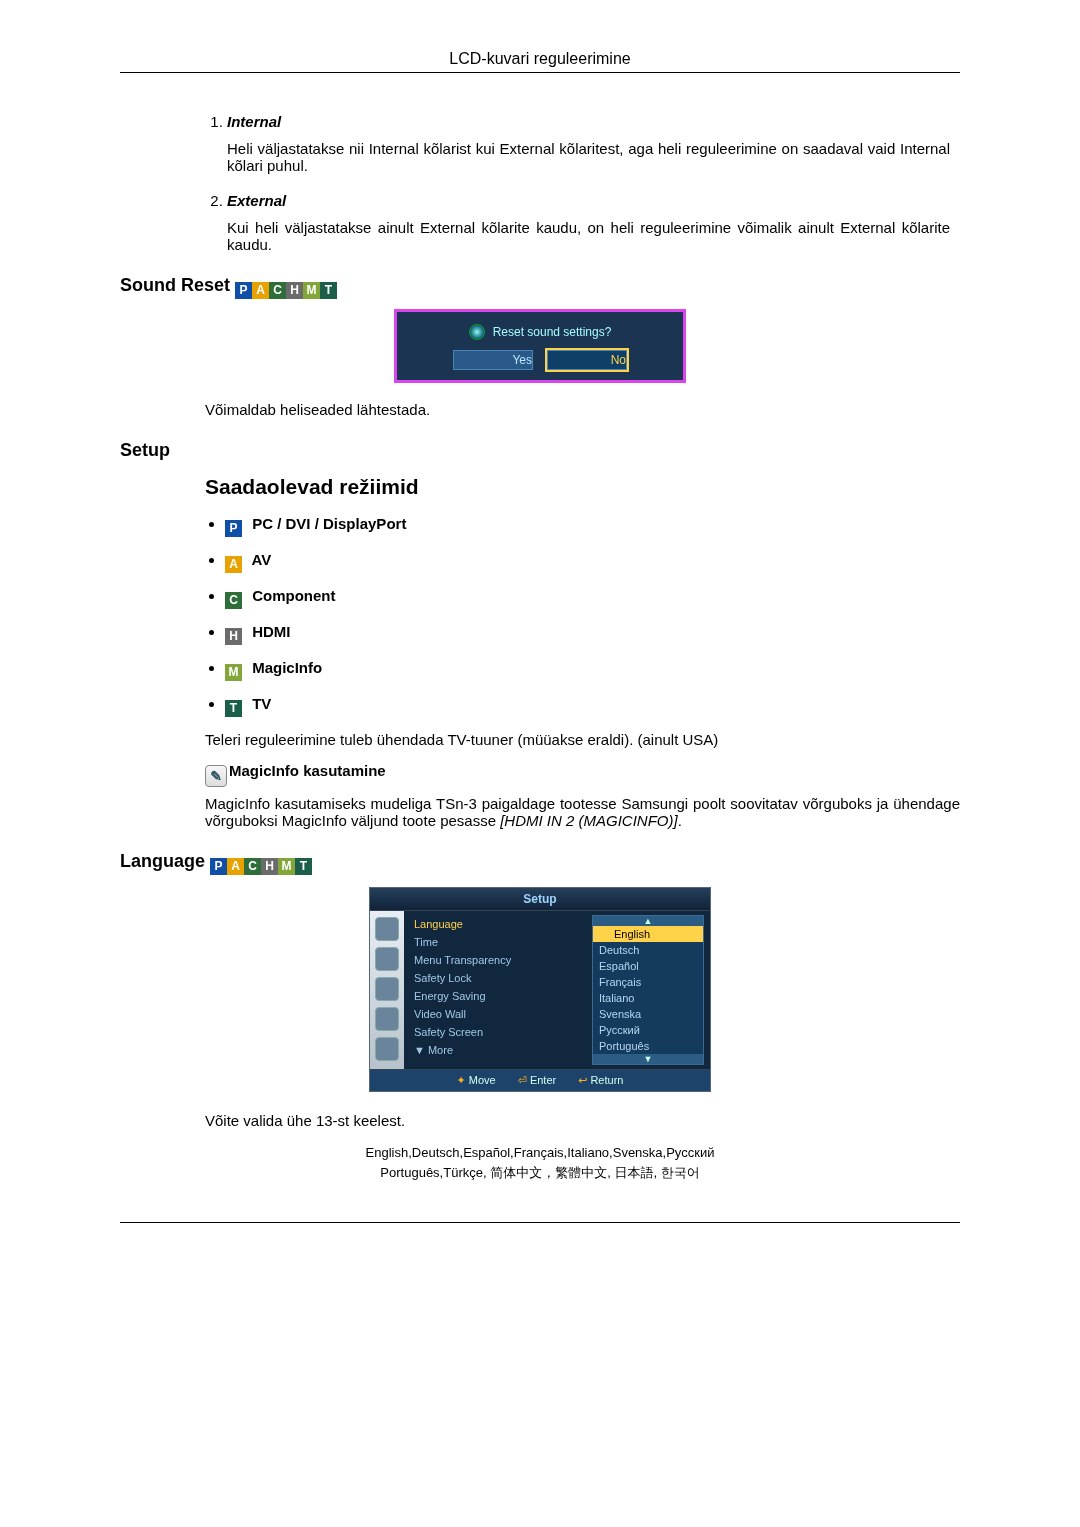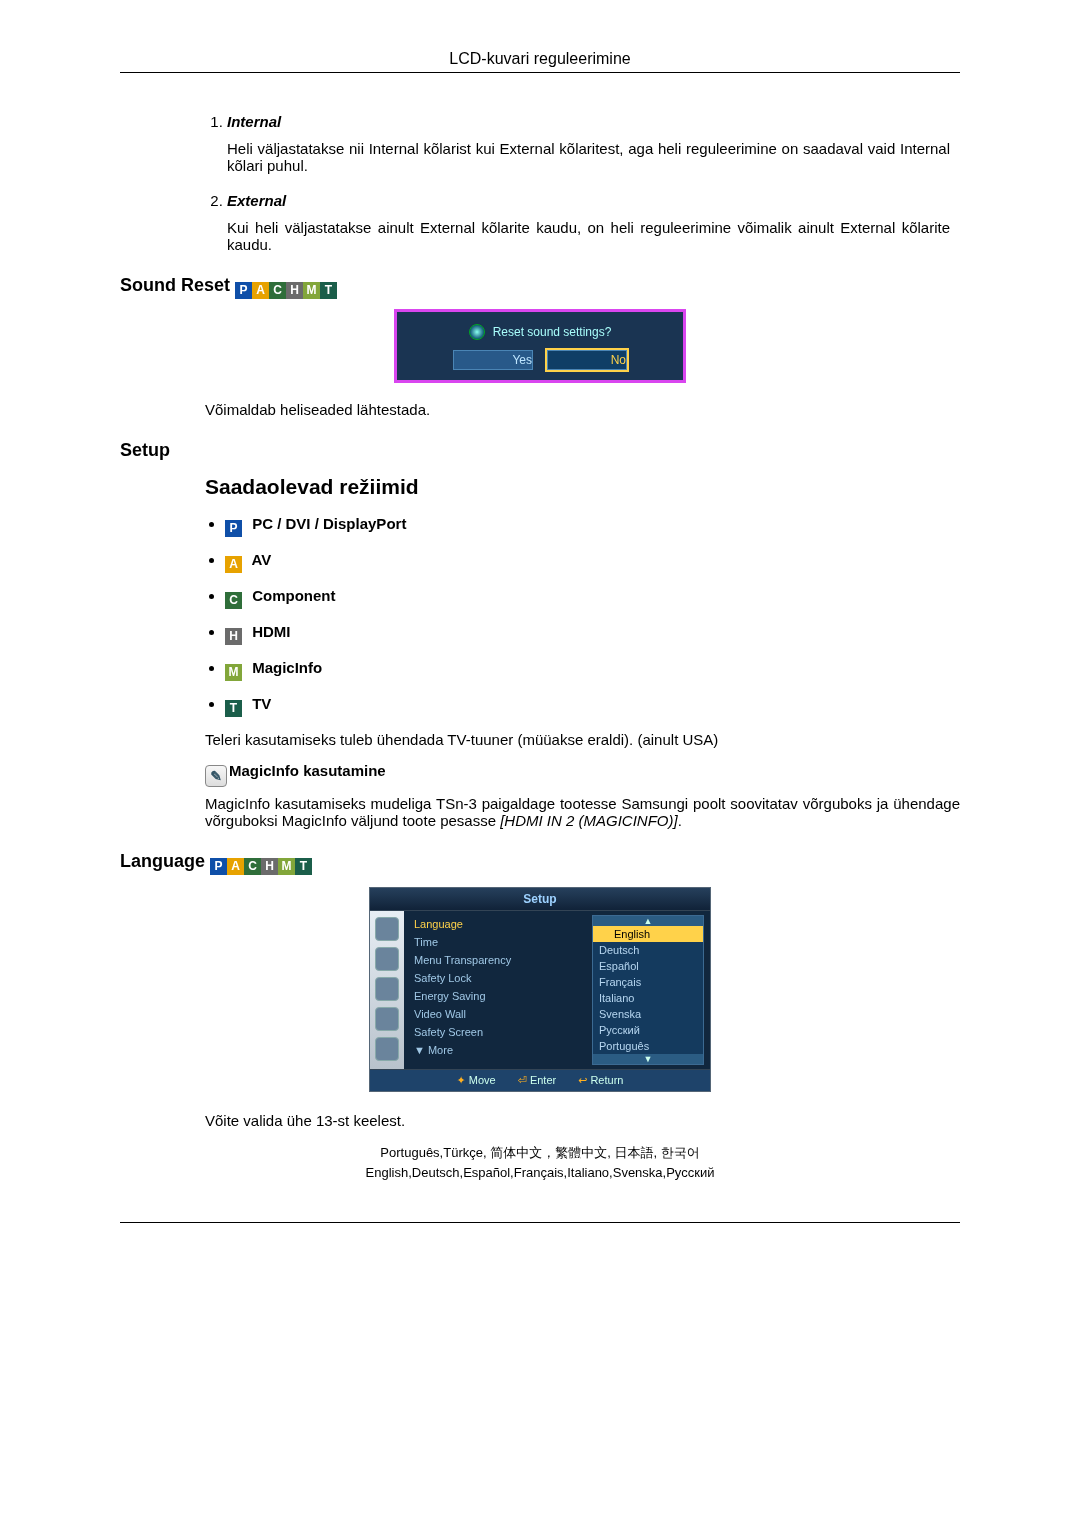--- a/index.html
+++ b/index.html
@@ -287,21 +287,21 @@
         <span class="mode-badge mb-H">H</span><span> HDMI</span>
       </li>
       <li>
         <span class="mode-badge mb-M">M</span><span> MagicInfo</span>
       </li>
       <li>
         <span class="mode-badge mb-T">T</span><span> TV</span>
       </li>
     </ul>
 
-    <div class="para">Teleri kasutamiseks tuleb ühendada TV-tuuner (müüakse eraldi). (ainult USA)</div>
+    <div class="para">Teleri reguleerimine tuleb ühendada TV-tuuner (müüakse eraldi). (ainult USA)</div>
 
     <div class="note-line" style="margin-top:0">
       <span class="note-icon">✎</span><span>MagicInfo kasutamine</span>
     </div>
     <div class="para">
       <span>MagicInfo kasutamiseks mudeliga TSn-3 paigaldage tootesse Samsungi poolt soovitatav võrguboks ja ühendage võrguboksi MagicInfo väljund toote pesasse </span><span class="italic">[HDMI IN 2 (MAGICINFO)]</span><span>.</span>
     </div>
   </div>
 
   <div class="section-title">
@@ -355,19 +355,19 @@
       <span class="fi"><span class="sym">✦</span><span>Move</span></span>
       <span class="fi"><span class="sym">⏎</span><span>Enter</span></span>
       <span class="fi"><span class="sym">↩</span><span>Return</span></span>
     </div>
   </div>
 
   <div class="indent-block" style="margin-top:0">
     <div class="para">Võite valida ühe 13-st keelest.</div>
   </div>
   <div class="lang-image">
+    <div>English,Deutsch,Español,Français,Italiano,Svenska,Русский</div>
     <div>Português,Türkçe, 简体中文，繁體中文, 日本語, 한국어</div>
-    <div>English,Deutsch,Español,Français,Italiano,Svenska,Русский</div>
   </div>
 
   <div class="footer-rule"></div>
 
 </div>
 
 </body></html>

